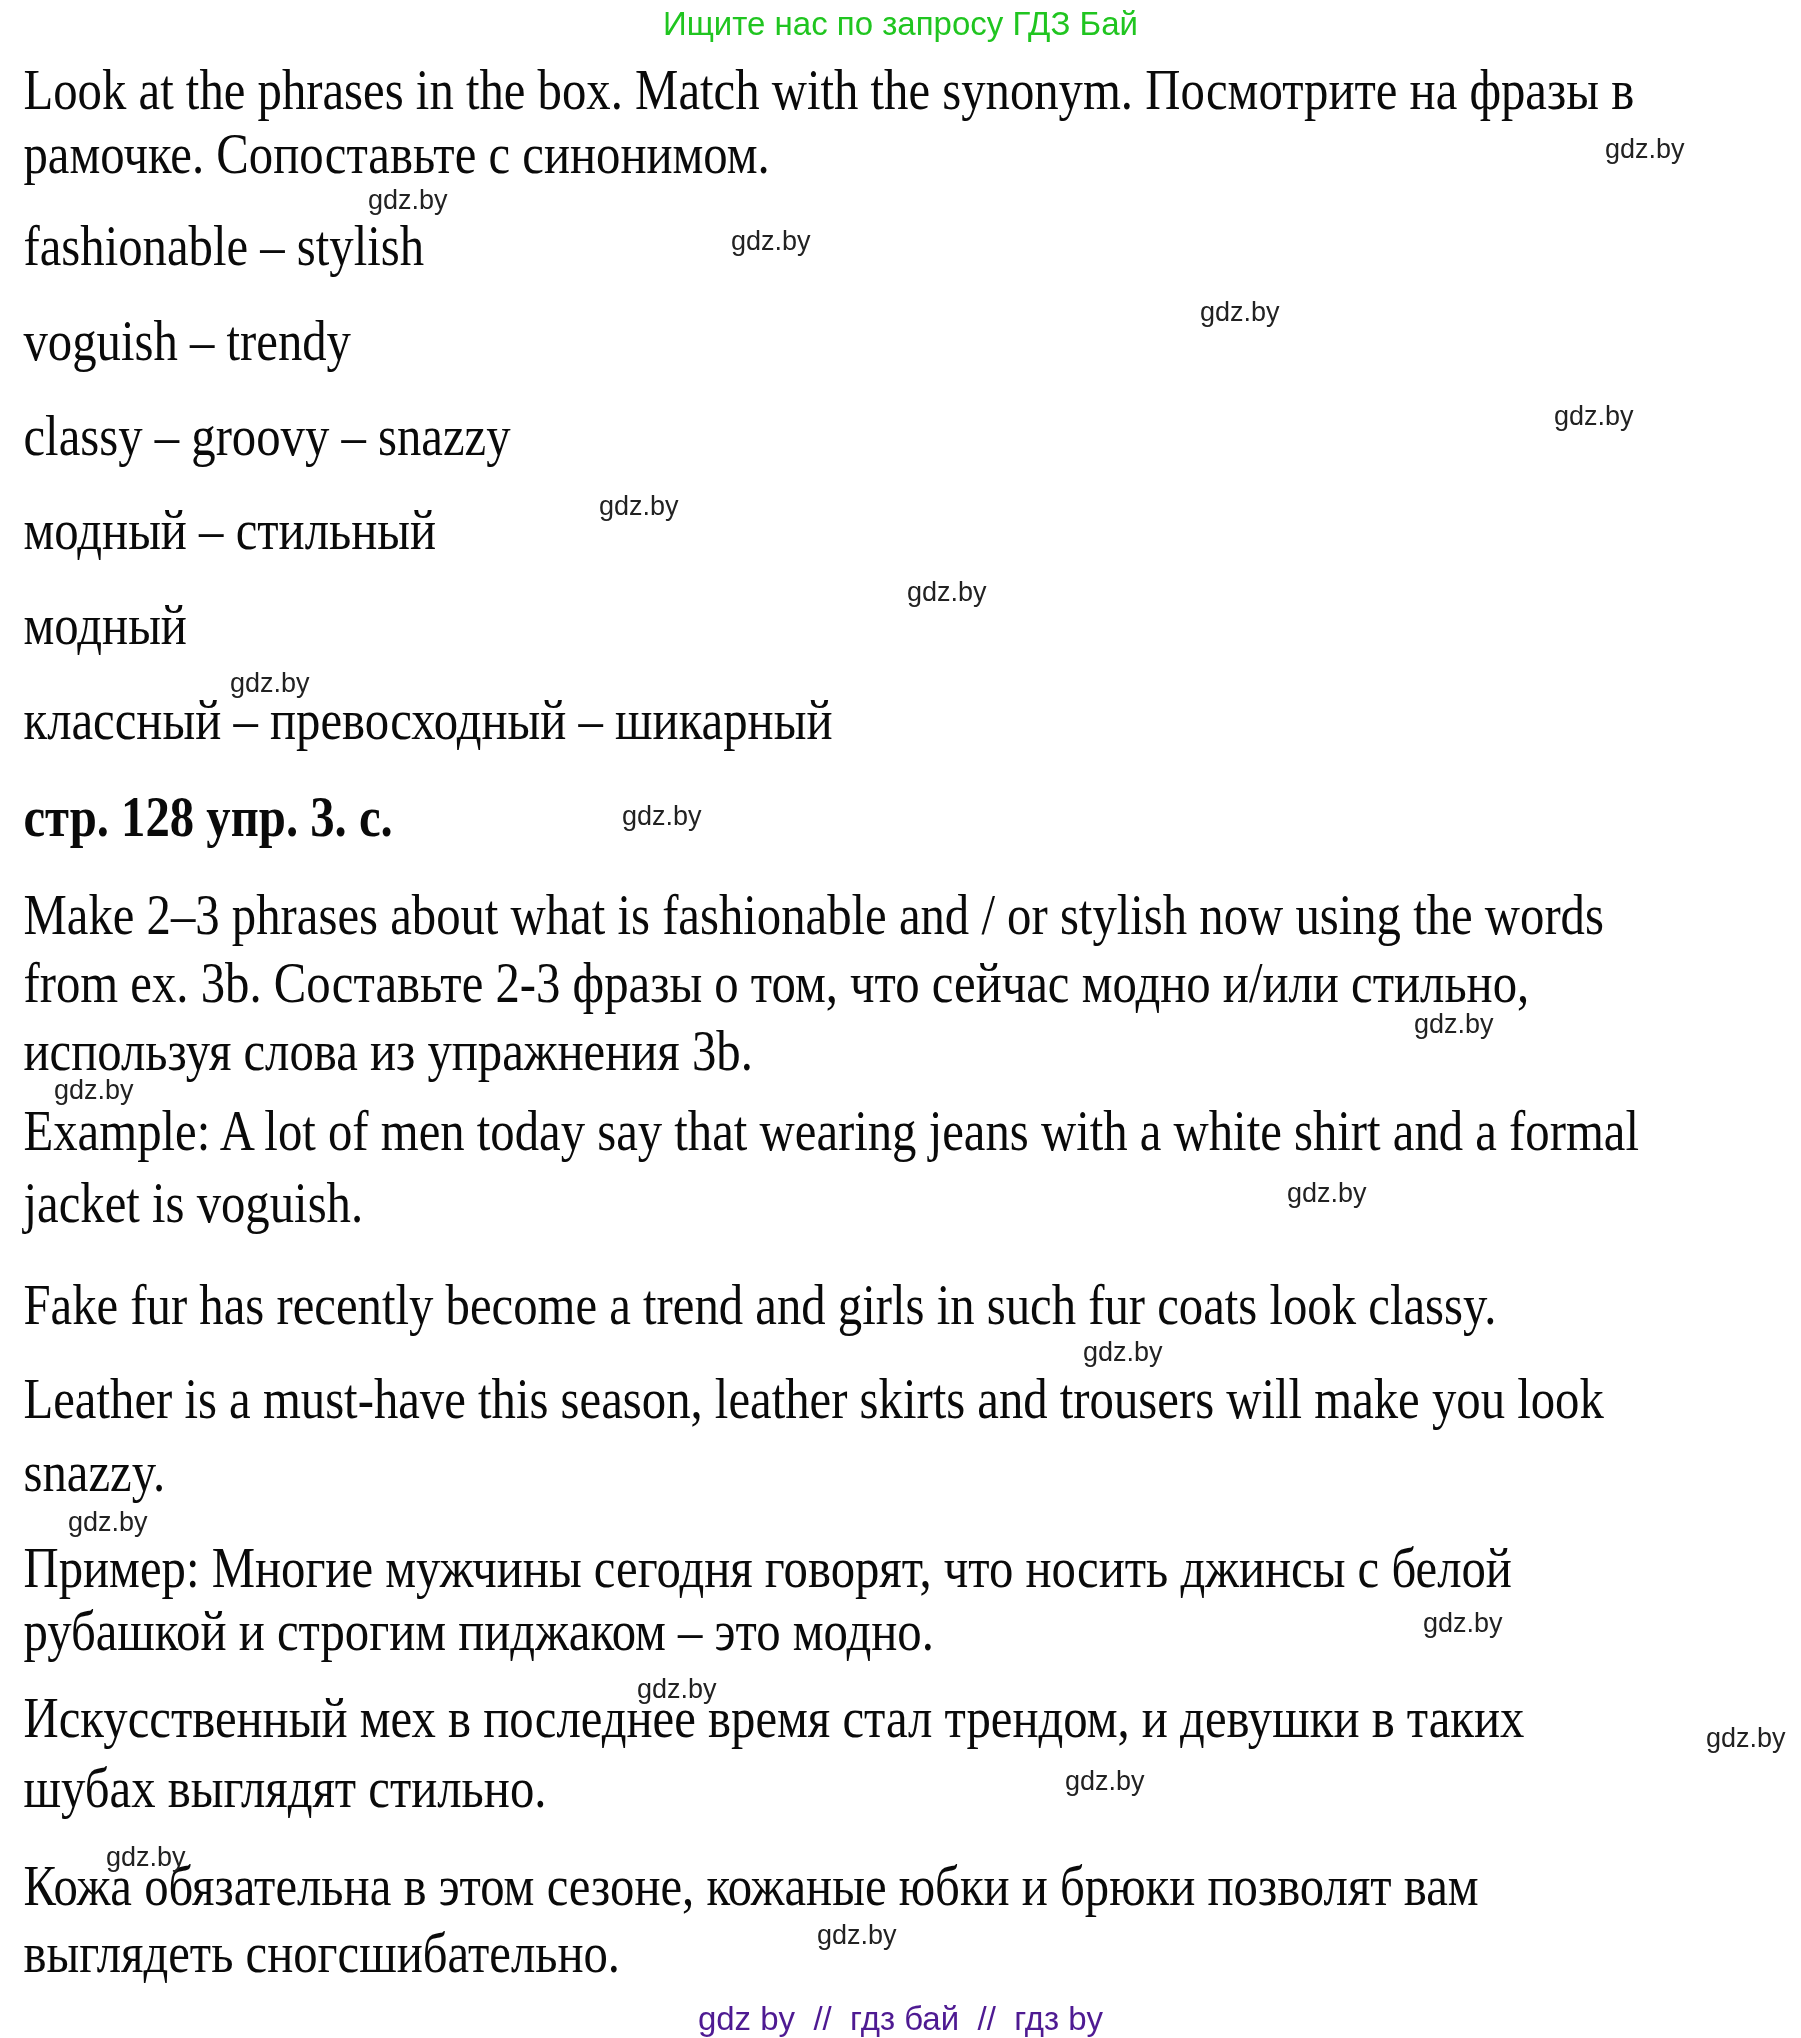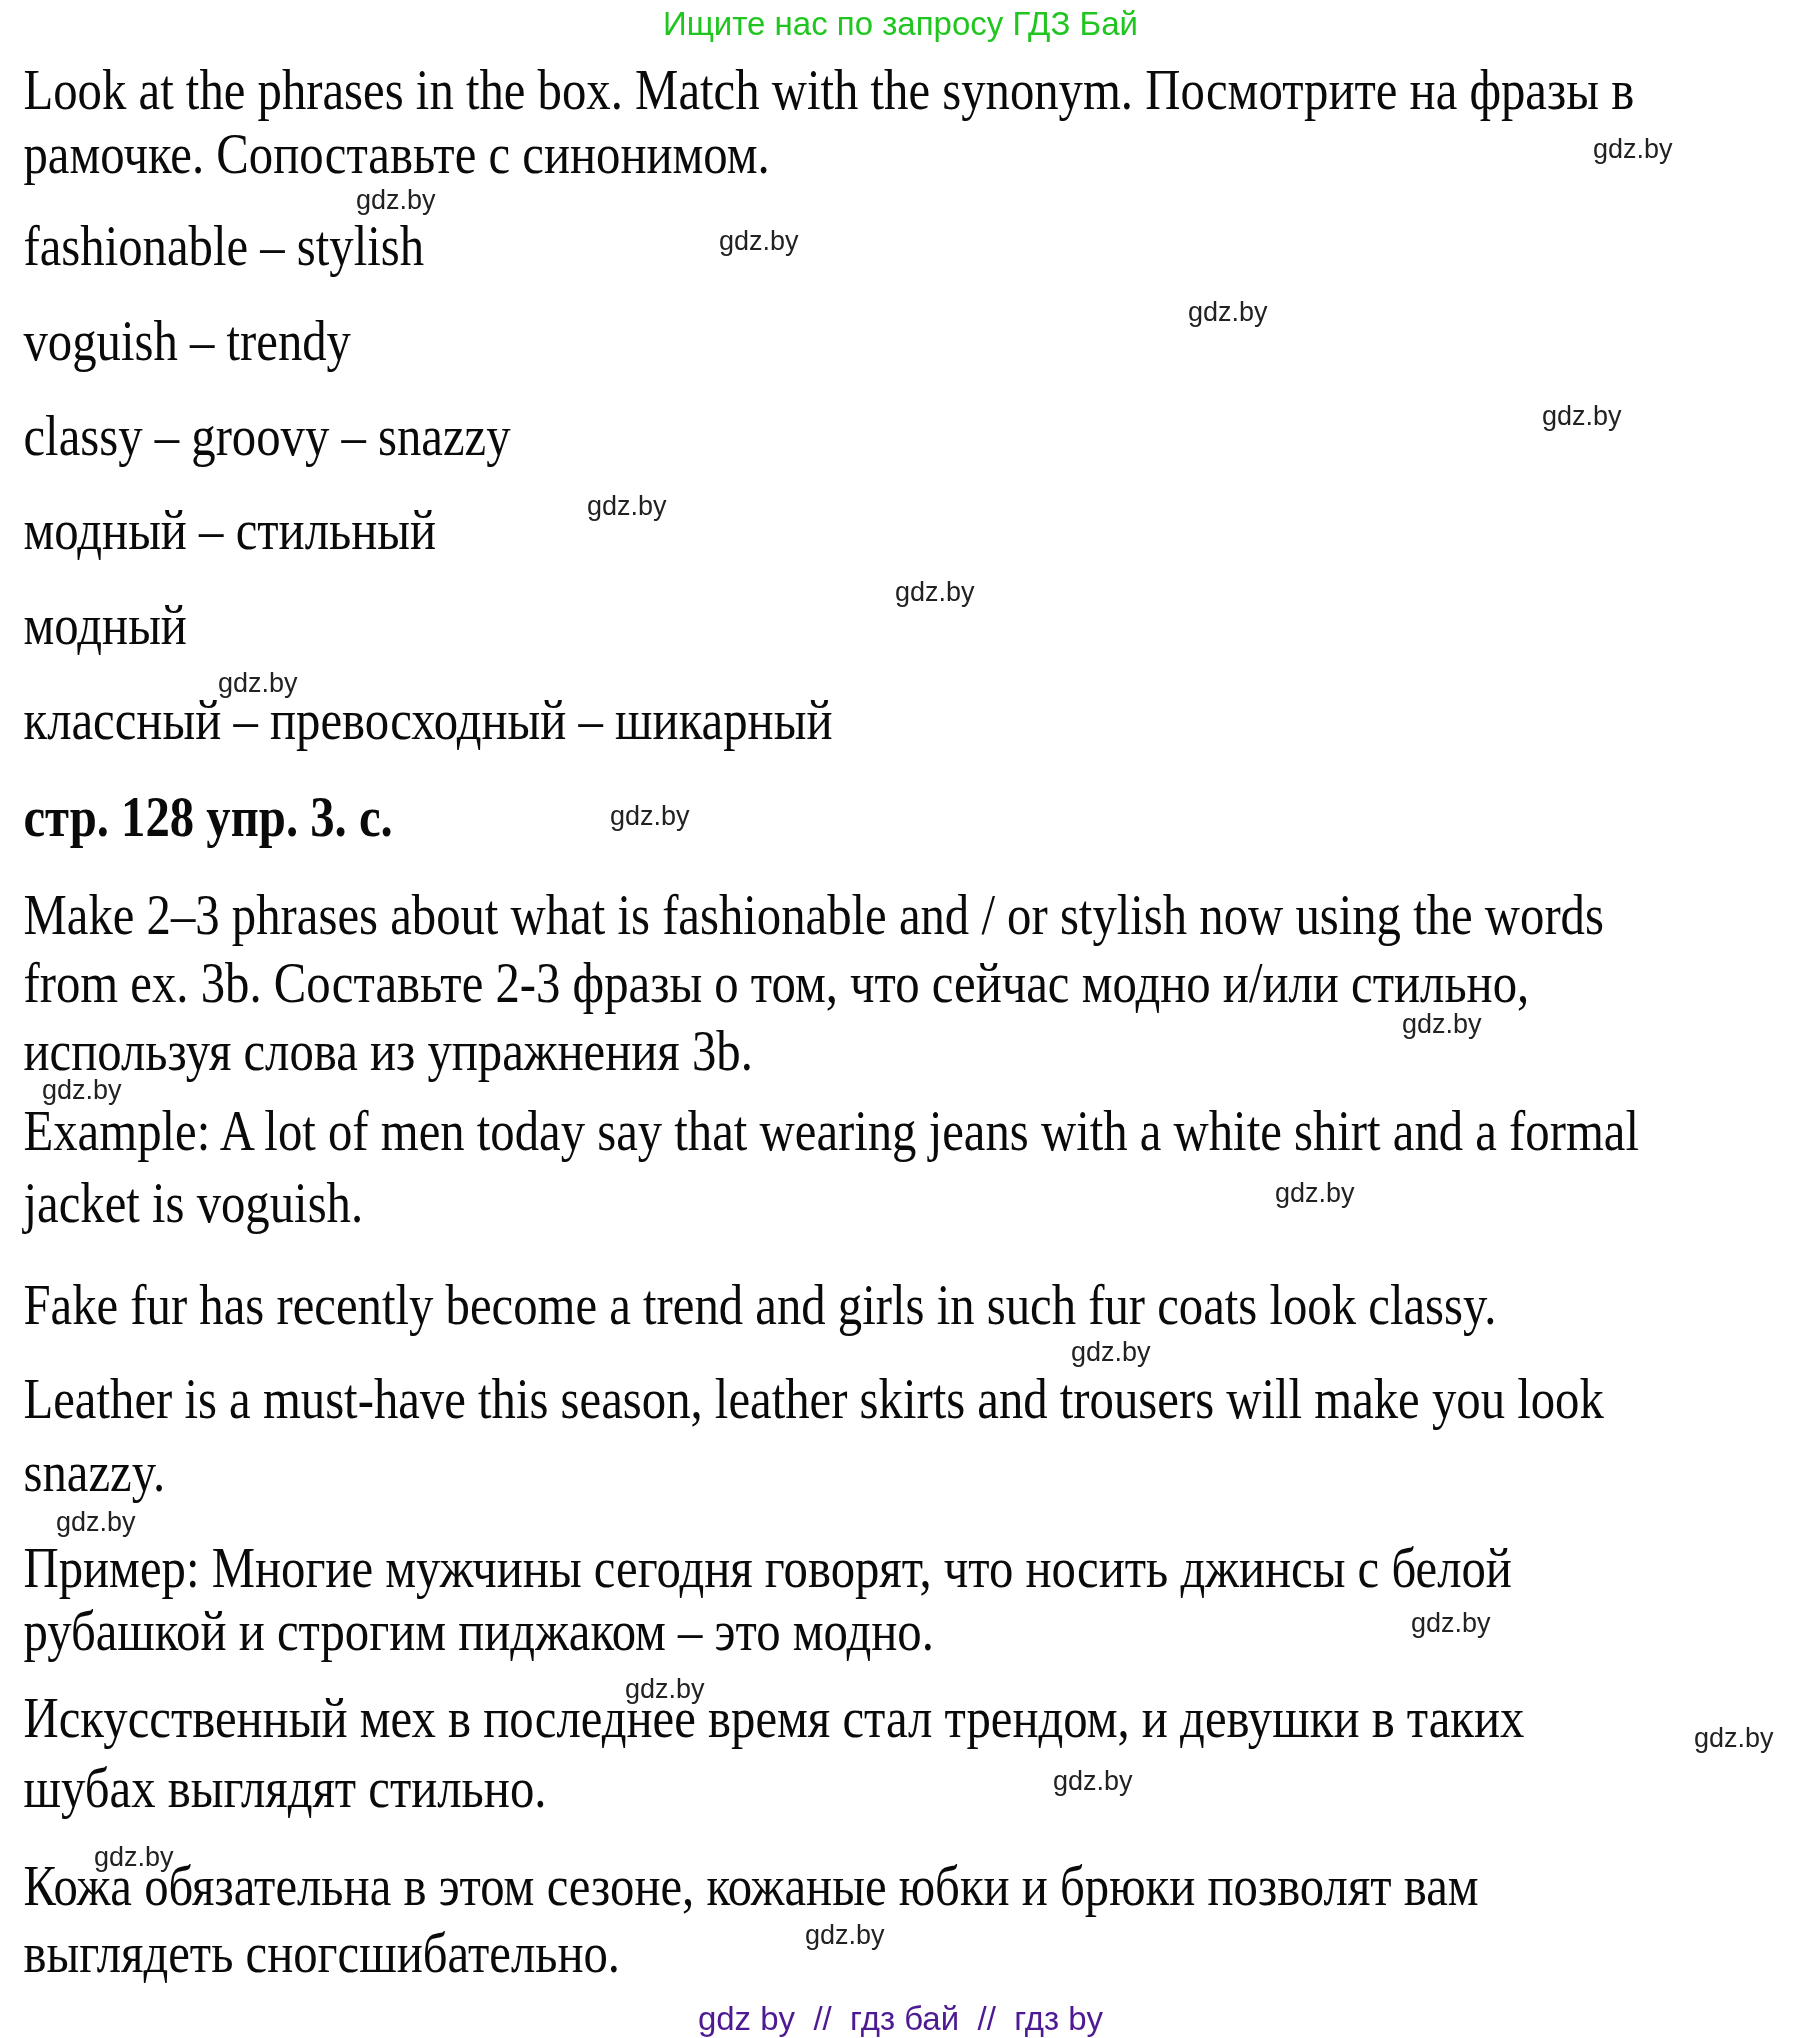--- a/index.html
+++ b/index.html
@@ -21,21 +21,21 @@
     position:absolute;top:0;left:0;width:2081px;height:2039px;
     transform:scaleX(0.87);transform-origin:0 0;
     font-size:56px;color:#0a0a0a;
   }
   .line{
     position:absolute;left:27px;
     line-height:72px;height:72px;
     white-space:pre;
   }
   .line.bold{font-weight:700;}
-  .wm-layer{position:absolute;top:0;left:4px;width:1487px;height:2039px;}
+  .wm-layer{position:absolute;top:0;left:16px;width:1487px;height:2039px;}
   .wm{
     position:absolute;
     font-family:"Liberation Sans", sans-serif;
     font-size:27px;line-height:31px;
     color:#222222;
     white-space:pre;
   }
   .footer{
     position:absolute;top:1996px;left:0;width:1801px;
     text-align:center;

